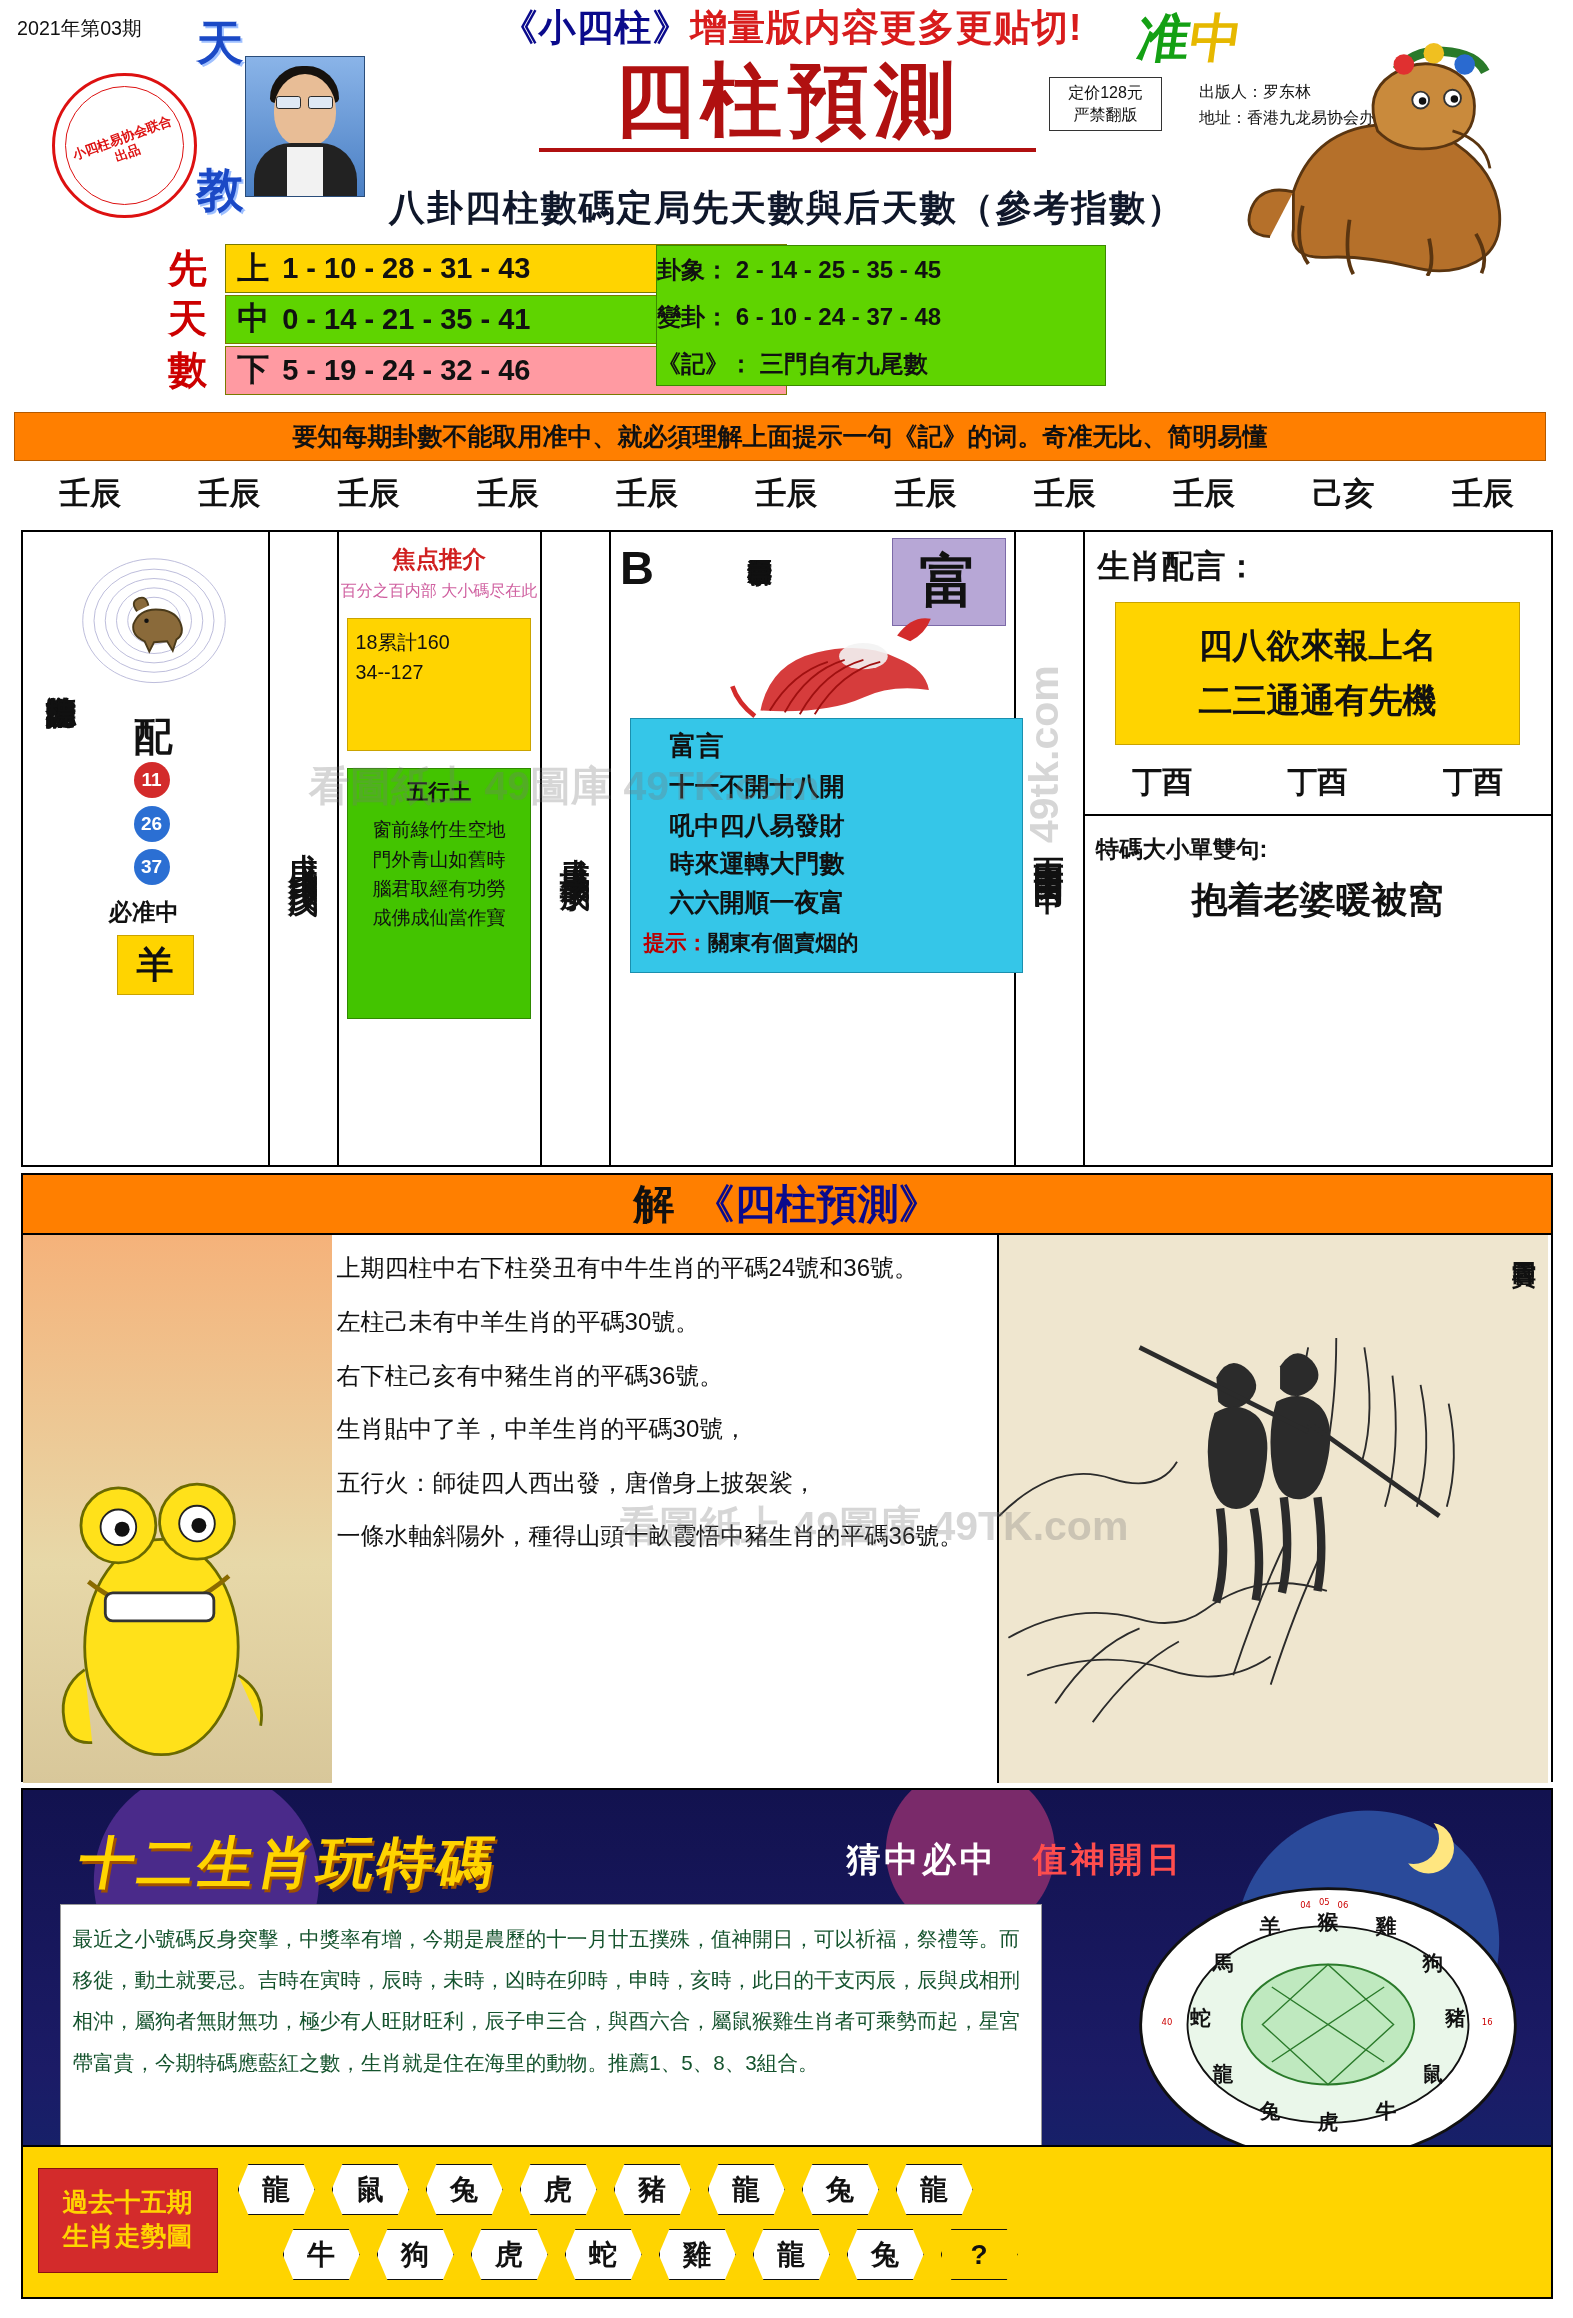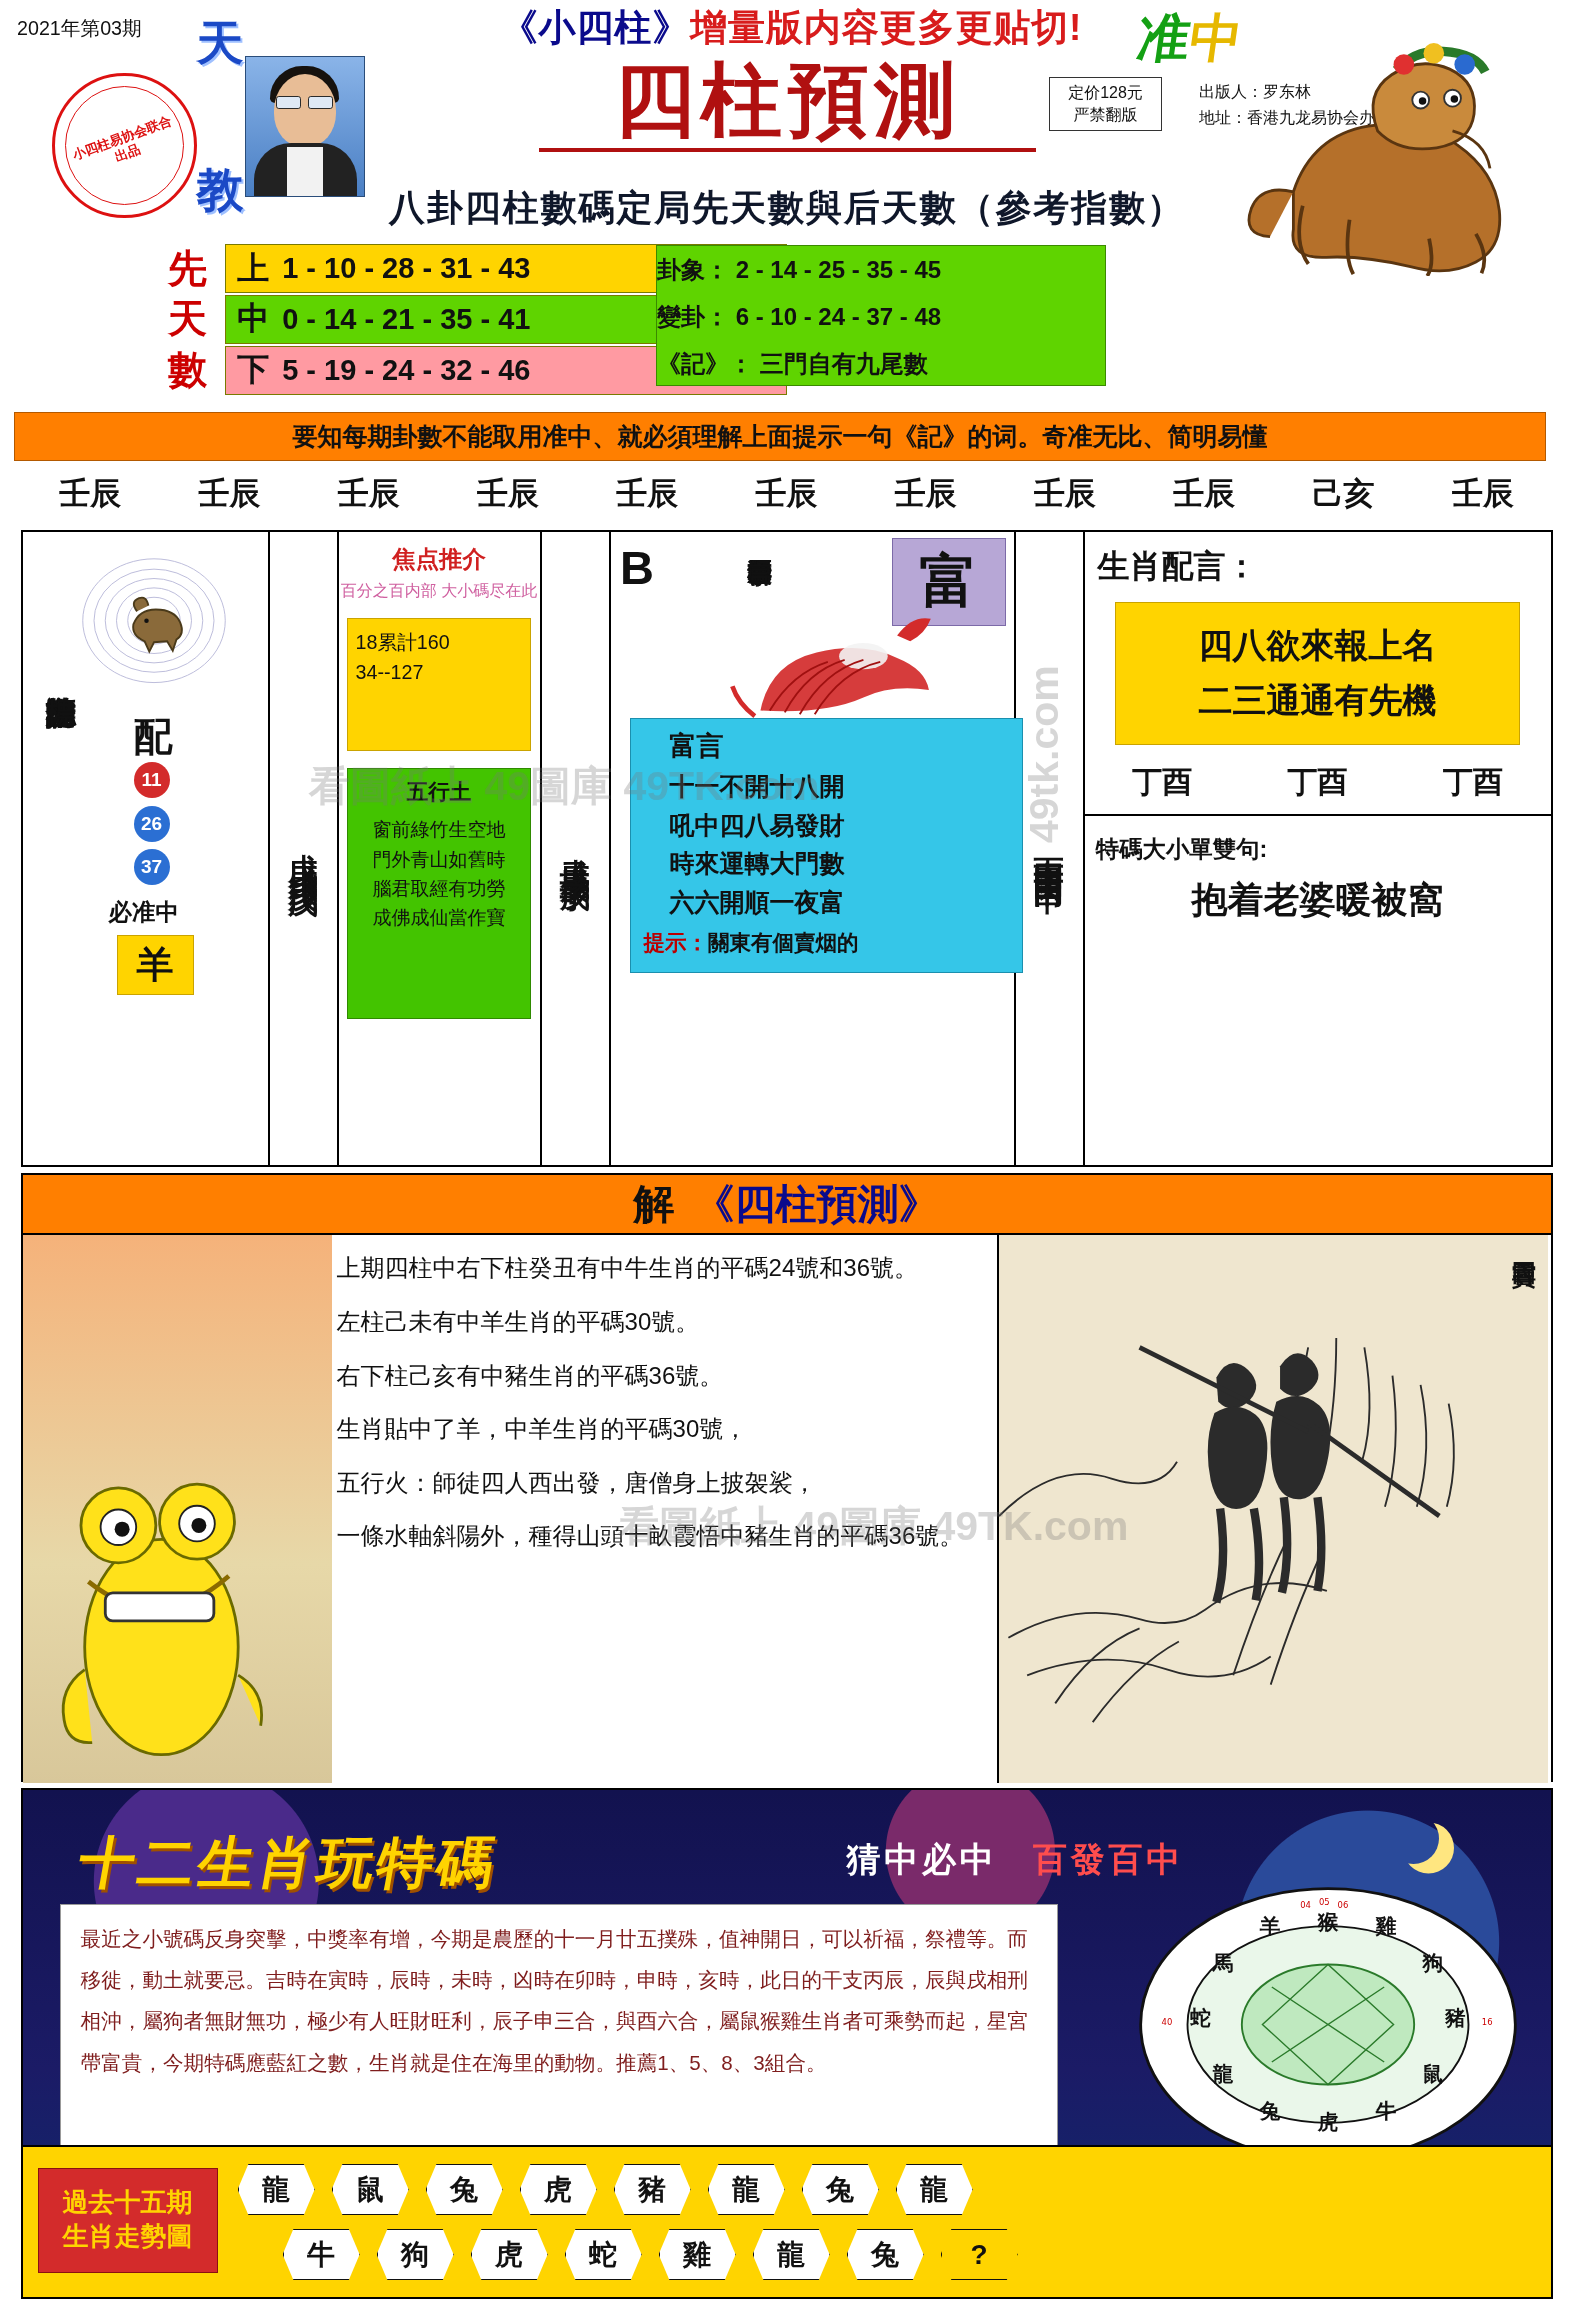--- a/index.html
+++ b/index.html
@@ -132,21 +132,21 @@
   .bottom{left:20.6px;top:1788px;width:1532px;height:511px;border:2.8px solid #000;background:#0b0b3a;overflow:hidden;}
   .starfield{position:absolute;inset:0;background:
      radial-gradient(circle at 12% 18%, #4a2a8a 0 112px, transparent 113px),
      radial-gradient(circle at 62% 12%, #7a2a6a 0 84px, transparent 85px),
      radial-gradient(circle at 88% 30%, #2a4a9a 0 131px, transparent 132px),
      linear-gradient(#12124f,#1b1b66 55%,#0e2a6e);}
   .moon{position:absolute;right:112px;top:22.5px;width:51px;height:51px;border-radius:50%;box-shadow:15px 9.4px 0 0 #ffe680;}
   .bTitle{position:absolute;left:56px;top:36px;font-size:56px;font-weight:bold;color:#ffd400;letter-spacing:3.7px;transform:skewX(-10deg);text-shadow:2.8px 2.8px 0 #a05000;}
   .bSlogan{position:absolute;left:824px;top:47px;font-size:34px;font-weight:bold;color:#ffffff;letter-spacing:3.7px;}
   .bSlogan .red{color:#ff4d4d;}
-  .textPanel{position:absolute;left:37px;top:114px;width:956px;height:234px;background:#ffffff;border:1.9px solid #999;padding:13px 20px;font-size:20.6px;color:#7f1d1d;line-height:2.0;}
+  .textPanel{position:absolute;left:37px;top:114px;width:956px;height:234px;background:#ffffff;border:1.9px solid #999;padding:13px 12px;font-size:20.6px;color:#14532d;line-height:2.0;}
   .wheel{position:absolute;right:26px;top:94px;width:394px;height:281px;}
   .bottomStrip{position:absolute;left:0;bottom:0;width:100%;height:150px;background:#ffd400;border-top:2.8px solid #000;}
   .pastBadge{position:absolute;left:15px;top:20.6px;width:178px;height:103px;background:#d32b2b;border:1.9px solid #8a1111;display:flex;flex-direction:column;align-items:center;justify-content:center;color:#ffd400;font-size:26px;font-weight:bold;line-height:1.3;}
   .hexrow{position:absolute;display:flex;gap:17px;}
   .hex{width:75px;height:49px;background:#fff;border:1.9px solid #111;display:flex;align-items:center;justify-content:center;font-size:28px;font-weight:bold;color:#111;
        clip-path:polygon(14% 0,86% 0,100% 50%,86% 100%,14% 100%,0 50%);}
   .hexq{background:#ffd400;}
   .watermark{position:absolute;font-size:41px;color:rgba(120,120,120,.30);font-weight:bold;pointer-events:none;}
 </style>
 </head>
@@ -435,21 +435,21 @@
       </div>
     </div>
   </div>
 
   <div class="abs bottom">
     <div class="starfield"></div>
     <div class="moon"></div>
     <div class="bTitle">十二生肖玩特碼</div>
     <div class="bSlogan">
       <span>猜中必中</span>
-      <span class="red" style="margin-left:22.5px;">百發百中</span>
+      <span class="red" style="margin-left:22.5px;">值神開日</span>
     </div>
 
     <div class="textPanel">最近之小號碼反身突擊，中獎率有增，今期是農歷的十一月廿五撲殊，值神開日，可以祈福，祭禮等。而移徙，動土就要忌。吉時在寅時，辰時，未時，凶時在卯時，申時，亥時，此日的干支丙辰，辰與戌相刑相沖，屬狗者無財無功，極少有人旺財旺利，辰子申三合，與酉六合，屬鼠猴雞生肖者可乘勢而起，星宮帶富貴，今期特碼應藍紅之數，生肖就是住在海里的動物。推薦1、5、8、3組合。</div>
 
     <div class="wheel">
       <svg viewBox="0 0 420 300" width="394" height="281">
         <ellipse cx="210" cy="150" rx="200" ry="145" fill="#fff" stroke="#111" stroke-width="3"></ellipse>
         <ellipse cx="210" cy="150" rx="150" ry="105" fill="#eaf7ea" stroke="#111" stroke-width="2"></ellipse>
         <ellipse cx="210" cy="150" rx="92" ry="64" fill="#bfe9bf" stroke="#2a7a2a" stroke-width="2"></ellipse>
         <g stroke="#2a7a2a" stroke-width="1.5" fill="none">

